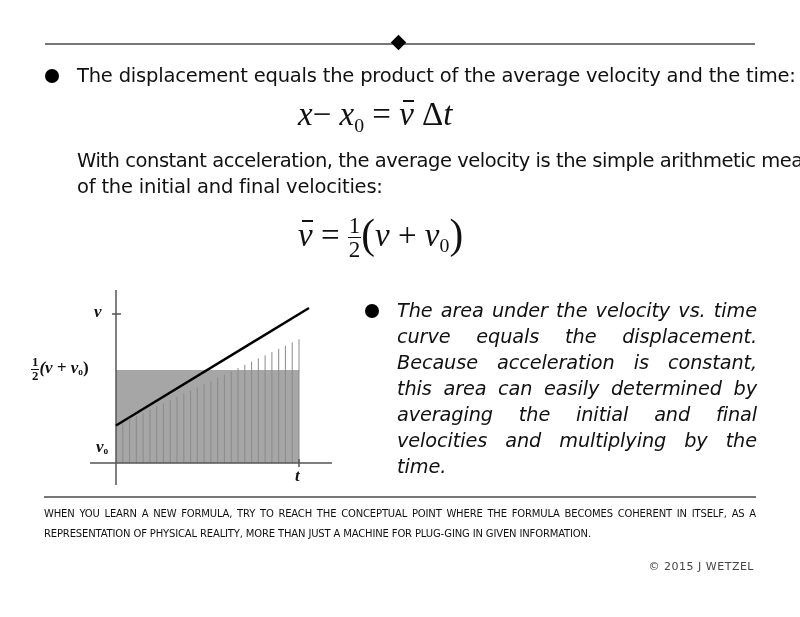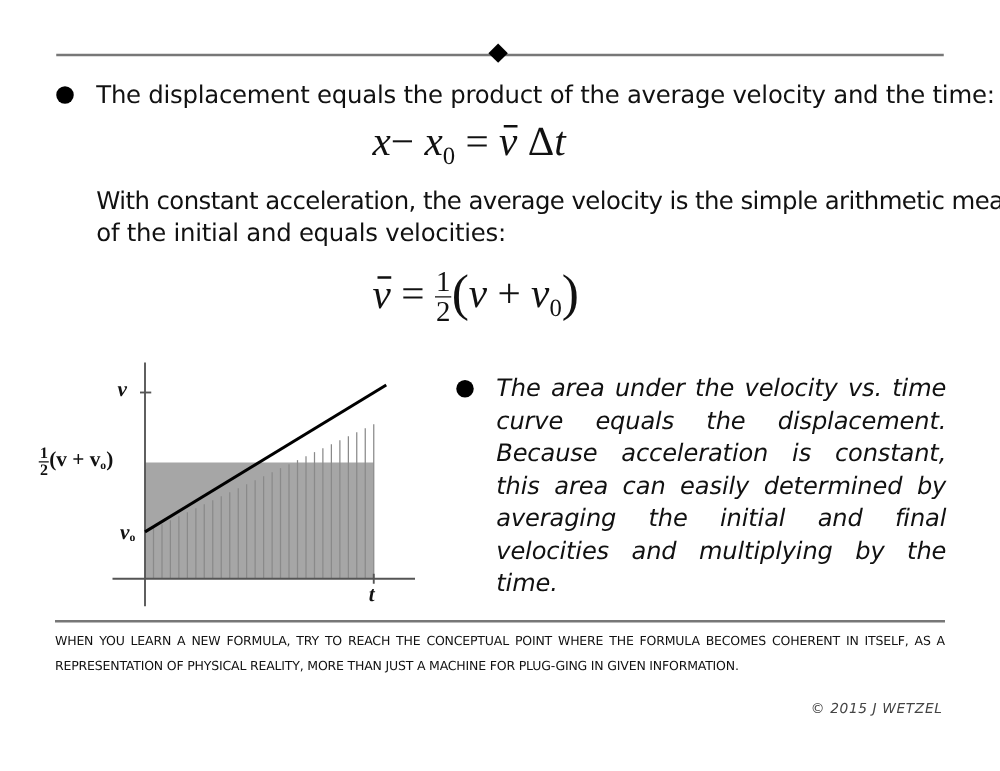--- a/index.html
+++ b/index.html
@@ -16,41 +16,41 @@
   .vbar { position: relative; display: inline-block; }
   .vbar::before { content: ""; position: absolute; left: 28%; top: 0.12em; width: 0.32em; height: 0.05em; background: #111; }
   .frac { display: inline-block; vertical-align: middle; text-align: center; font-style: normal; font-size: 0.7em; line-height: 1; }
   .frac span { display: block; }
   .frac .num { border-bottom: 1.5px solid #111; padding: 0 1px; }
   .par { font-style: normal; font-size: 1.25em; vertical-align: -0.06em; }
   .graph { position: absolute; left: 0; top: 0; }
   .glabel { position: absolute; font-family: "Liberation Serif", "DejaVu Serif", serif; font-weight: bold; font-style: italic; font-size: 17px; }
   .glabel sub { font-size: 0.55em; vertical-align: -0.2em; font-style: normal; }
   .footer { position: absolute; left: 44px; top: 504px; width: 712px; font-size: 10px; line-height: 19.5px; letter-spacing: -0.15px; text-align: justify; }
-  .copy { position: absolute; right: 46px; top: 560px; font-size: 11px; font-style: italic; color: #444; letter-spacing: 0.5px; }
+  .copy { position: absolute; right: 46px; top: 560px; font-size: 11px; color: #444; letter-spacing: 0.5px; }
 </style>
 </head>
 <body>
 
 <div class="rule" style="left:45px; top:43px; width:710px;"></div>
 <div class="diamond" style="left:393px; top:37px;"></div>
 
 <div class="bullet" style="left:45px; top:69px;"></div>
 <div class="text sans" style="left:77px; top:63px; width:690px; white-space:nowrap;">The displacement equals the product of the average velocity and the time:</div>
 
 <div class="eq serif" style="left:298px; top:96px;">
   <span>x</span><span class="up">−</span>
   <span>x</span><sub style="font-style:normal;">0</sub>
   <span class="up">=</span>
   <span class="vbar">v</span>
   <span class="up">Δ</span><span>t</span>
 </div>
 
 <div class="text sans" style="left:77px; top:148px; white-space:nowrap; letter-spacing:-0.45px;">With constant acceleration, the average velocity is the simple arithmetic mean</div>
-<div class="text sans" style="left:77px; top:174px; white-space:nowrap;">of the initial and equals velocities:</div>
+<div class="text sans" style="left:77px; top:174px; white-space:nowrap;">of the initial and final velocities:</div>
 
 <div class="eq serif" style="left:298px; top:210px;">
   <span class="vbar">v</span>
   <span class="up">=</span>
   <span class="frac"><span class="num">1</span><span>2</span></span><span class="par">(</span><span>v</span>
   <span class="up">+</span>
   <span>v</span><sub style="font-style:normal;">0</sub><span class="par">)</span>
 </div>
 
 <svg class="graph" width="800" height="617" viewBox="0 0 800 617">
@@ -90,23 +90,23 @@
   <line x1="116" y1="290" x2="116" y2="485" stroke="#555" stroke-width="1.5"></line>
   <line x1="90" y1="463" x2="332" y2="463" stroke="#555" stroke-width="1.5"></line>
   <line x1="112" y1="314" x2="121" y2="314" stroke="#555" stroke-width="1.5"></line>
   <line x1="299" y1="459" x2="299" y2="467" stroke="#555" stroke-width="1.5"></line>
 
   <line x1="116" y1="425.5" x2="309" y2="308" stroke="#000" stroke-width="2.4"></line>
 </svg>
 
 <div class="glabel" style="left:94px; top:302px;">v</div>
 <div class="glabel" style="left:31px; top:356px; white-space:nowrap; font-style:normal;">
-  <span class="frac" style="font-size:0.75em; font-weight:bold;"><span class="num">1</span><span>2</span></span><span style="">(v + v</span><sub>o</sub><span>)</span>
+  <span class="frac" style="font-size:0.75em; font-weight:bold;"><span class="num">1</span><span>2</span></span><span style="font-style:italic;">(v + v</span><sub>o</sub><span>)</span>
 </div>
-<div class="glabel" style="left:96px; top:416px;"><span>v</span><sub>o</sub></div>
+<div class="glabel" style="left:96px; top:437px;"><span>v</span><sub>o</sub></div>
 <div class="glabel" style="left:295px; top:466px;">t</div>
 
 <div class="bullet" style="left:365px; top:304px;"></div>
 <div class="text sans" style="left:397px; top:298px; width:360px; text-align:justify; font-size:19.3px; letter-spacing:-0.1px;font-style:italic;">The area under the velocity vs. time curve equals the displacement. Because acceleration is constant, this area can easily determined by averaging the initial and final velocities and multiplying by the time.</div>
 
 <div class="rule" style="left:44px; top:496px; width:712px;"></div>
 
 <div class="footer sans">WHEN YOU LEARN A NEW FORMULA, TRY TO REACH THE CONCEPTUAL POINT WHERE THE FORMULA BECOMES COHERENT IN ITSELF, AS A REPRESENTATION OF PHYSICAL REALITY, MORE THAN JUST A MACHINE FOR PLUG-GING IN GIVEN INFORMATION.</div>
 <div class="copy sans">© 2015 J WETZEL</div>
 

